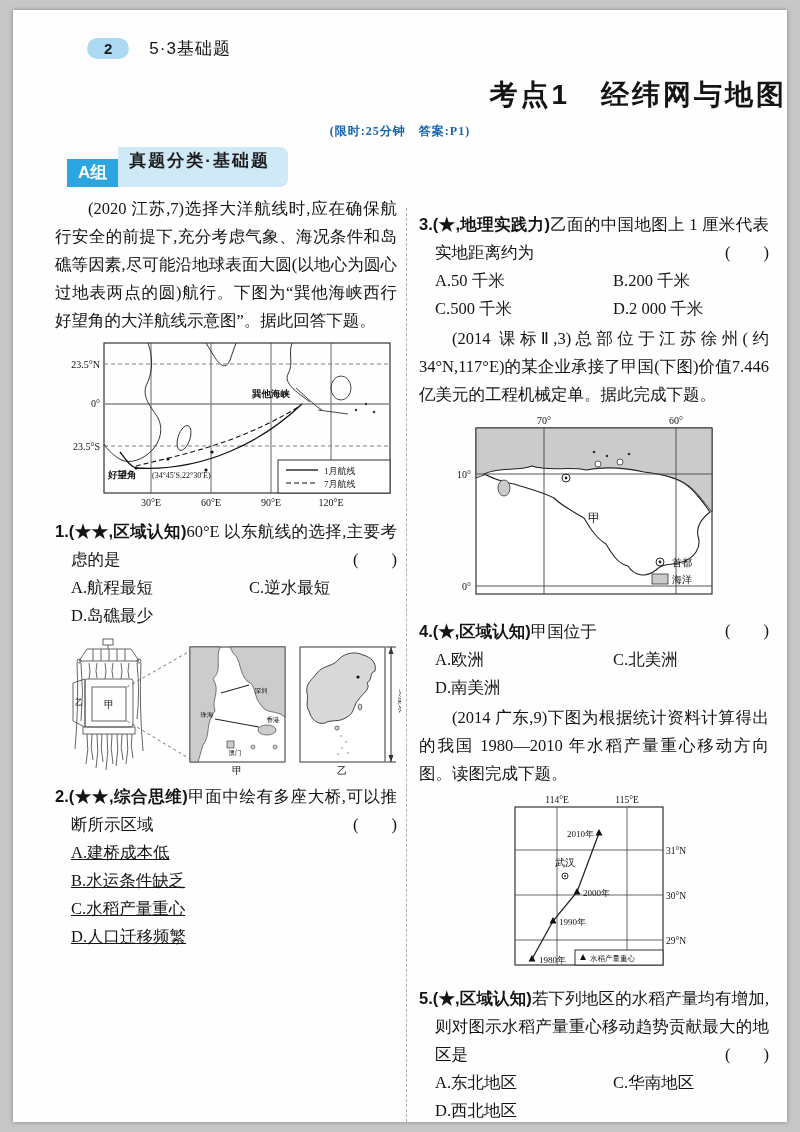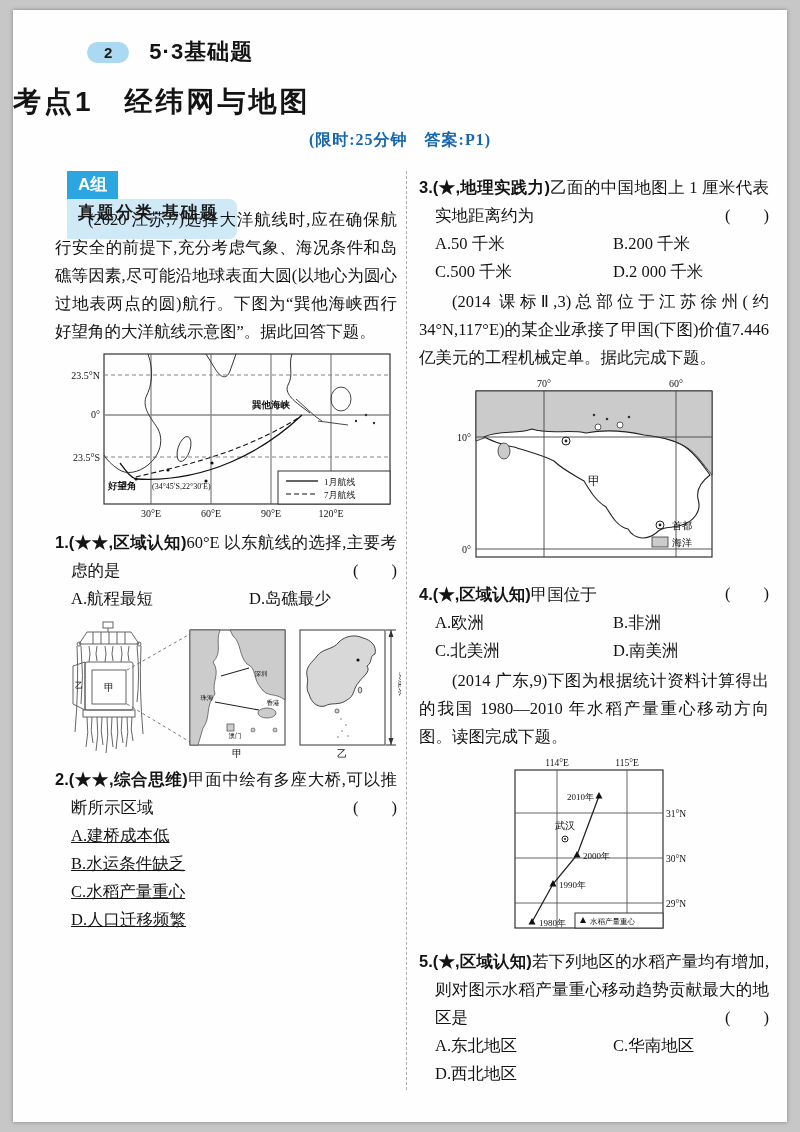--- a/index.html
+++ b/index.html
@@ -13,36 +13,36 @@
     background:#fefefe;box-shadow:0 0 4px rgba(0,0,0,.35);
     overflow:hidden;
   }
   
   .pagehead{display:flex;align-items:center;gap:20px;padding:27px 0 0 74px;}
   .pagenum{
     background:#abd9f1;color:#1a1a1a;font-weight:bold;
     font-family:"Liberation Sans",sans-serif;border-radius:13px;
     padding:2px 17px;font-size:15px;
   }
-  .booktitle{font-family:"Liberation Sans",sans-serif;font-weight:bold;font-size:22px;letter-spacing:1px;}
+  .booktitle{font-family:"Liberation Sans",sans-serif;font-weight:normal;font-size:17px;letter-spacing:1px;}
   .sectitle{
-    text-align:left;font-family:"Liberation Sans",sans-serif;font-weight:bold;
+    text-align:right;font-family:"Liberation Sans",sans-serif;font-weight:bold;
     font-size:28px;margin-top:16px;letter-spacing:3px;
   }
   .secmeta{
-    text-align:center;color:#1566b0;font-size:16px;margin-top:9px;
+    text-align:center;color:#1566b0;font-size:12px;margin-top:9px;
     font-weight:bold;letter-spacing:1px;
   }
   
   .content{display:flex;margin-top:20px;}
   .col{font-size:16.5px;line-height:28px;}
   .col-left{width:342px;margin-left:42px;}
-  .col-right{width:350px;margin-left:9px;padding-left:12px;border-left:1px dashed #adadad;}
+  .col-right{width:350px;margin-left:9px;padding-left:12px;border-left:1px dashed #adadad;margin-top:48px;}
   
-  .groupbar{display:flex;align-items:flex-start;margin:0 0 8px 12px;font-family:"Liberation Sans",sans-serif;height:27px;flex-direction:column;}
+  .groupbar{display:flex;align-items:flex-end;margin:0 0 8px 12px;font-family:"Liberation Sans",sans-serif;height:27px;}
   .gbadge{background:#2ba6e0;color:#fff;font-weight:bold;font-size:17px;padding:0 11px;display:flex;align-items:center;}
   .gtitle{background:#cfe9f7;color:#1c1c1c;font-weight:bold;font-size:17px;padding:0 18px 12px 11px;
           border-radius:0 8px 8px 0;display:flex;align-items:center;letter-spacing:2px;}
   
   .para{text-indent:2em;text-align:justify;margin:2px 0;}
   .q{margin:2px 0;}
   .q p{margin:0;padding-left:16px;text-indent:-16px;text-align:justify;}
   .qtag{font-family:"Liberation Sans",sans-serif;font-weight:bold;}
   .bracket{float:right;}
   .opts2{display:grid;grid-template-columns:178px 1fr;padding-left:16px;}
@@ -121,20 +121,21 @@
           <text x="268" y="133.5" font-size="9">1月航线</text>
           <line x1="230" y1="143" x2="262" y2="143" stroke="#111" stroke-width="1.1" stroke-dasharray="5,3"></line>
           <text x="268" y="146.5" font-size="9">7月航线</text>
         </svg>
       </figure>
 
       <div class="q">
         <p><span class="qtag">1.</span><span class="qtag">(★★,区域认知)</span><span>60°E 以东航线的选择,主要考虑的是</span><span class="bracket">(　　)</span></p>
         <div class="opts2">
           <span>A.航程最短</span>
+          <span>C.逆水最短</span>
           <span>D.岛礁最少</span>
         </div>
       </div>
 
 
       <figure>
         <svg width="346" height="142" viewBox="0 0 346 142">
           <g stroke="#555" stroke-width="0.9" fill="none">
             <rect x="48" y="4" width="10" height="6"></rect>
               <line x1="53" y1="10" x2="53" y2="14"></line>
@@ -264,21 +265,20 @@
           <text x="228" y="152" font-size="10">首都</text>
           <rect x="208" y="160" width="16" height="10" fill="#cbcbcb" stroke="#333" stroke-width="0.8"></rect>
           <text x="228" y="169" font-size="10">海洋</text>
         </svg>
       </figure>
 
       <div class="q">
         <p><span class="qtag">4.</span><span class="qtag">(★,区域认知)</span><span>甲国位于</span><span class="bracket">(　　)</span></p>
         <div class="opts2">
           <span>A.欧洲</span>
-          <span>B.非洲</span>
           <span>C.北美洲</span>
           <span>D.南美洲</span>
         </div>
       </div>
 
       <p class="para">(2014 广东,9)下图为根据统计资料计算得出的我国 1980—2010 年水稻产量重心移动方向图。读图完成下题。</p>
 
       <figure>
         <svg width="235" height="186" viewBox="0 0 235 186">
           <rect x="38" y="14" width="148" height="158" fill="#fff" stroke="#333" stroke-width="1.2"></rect>

